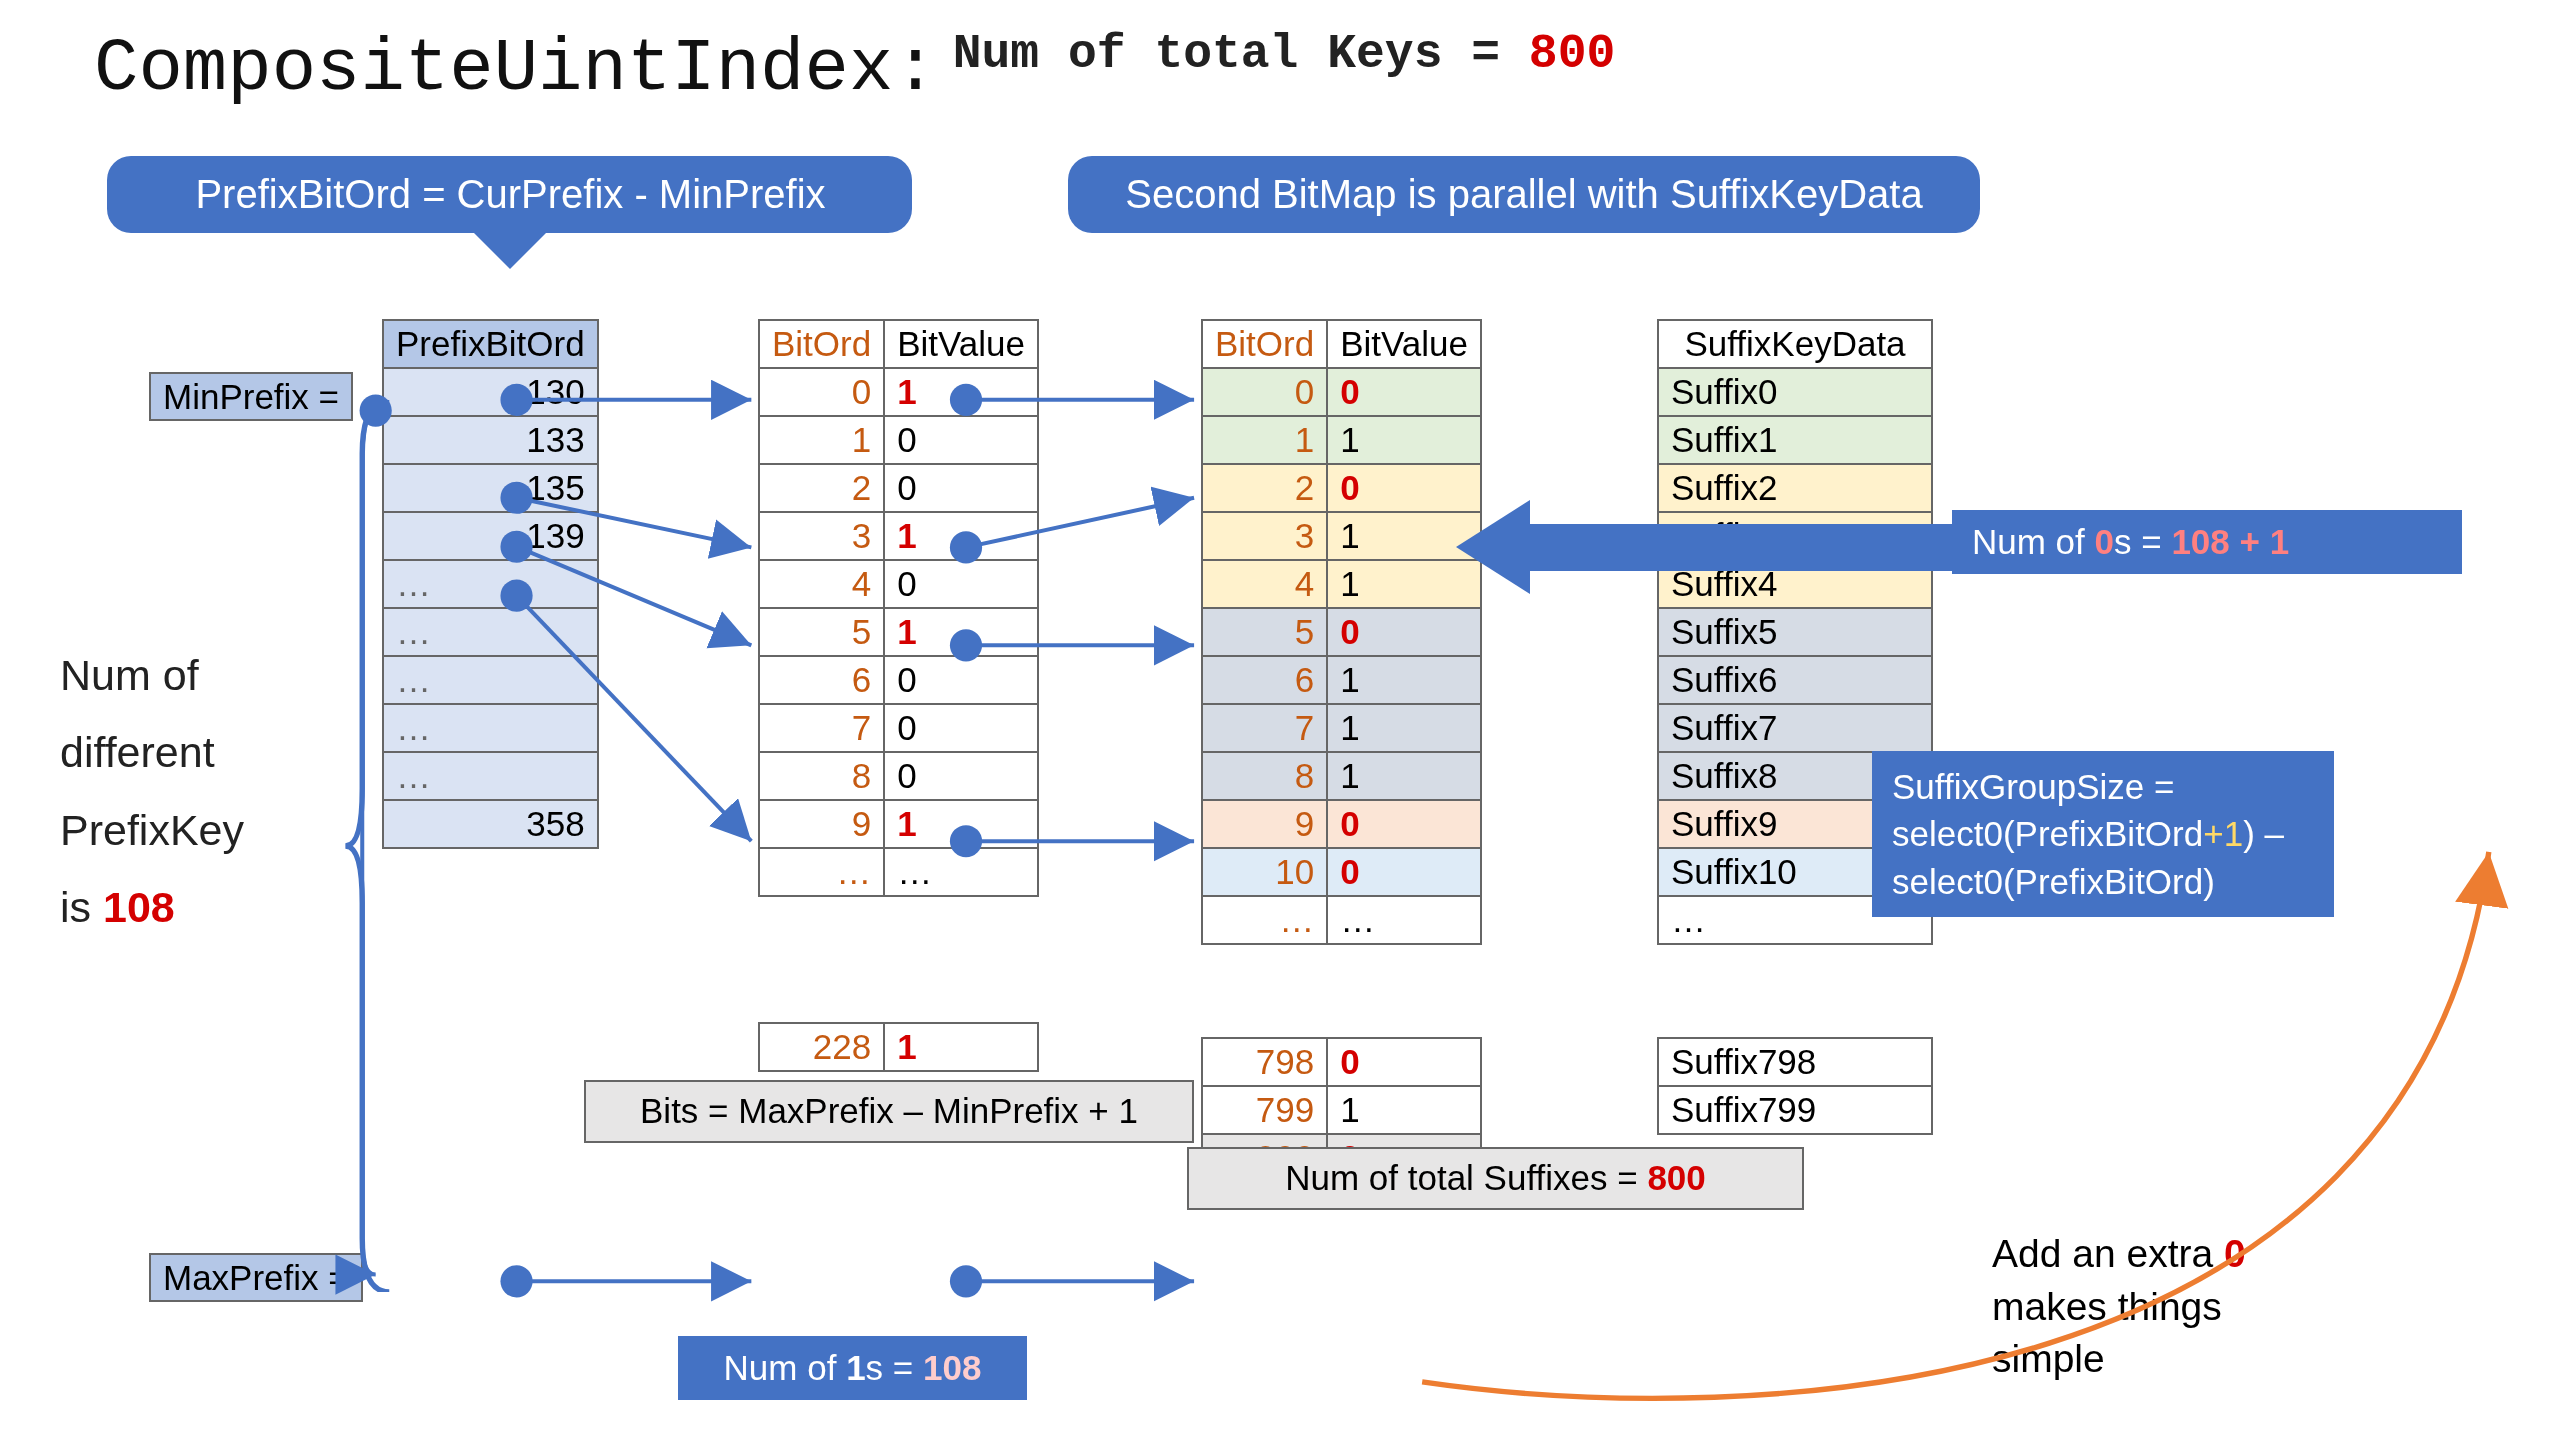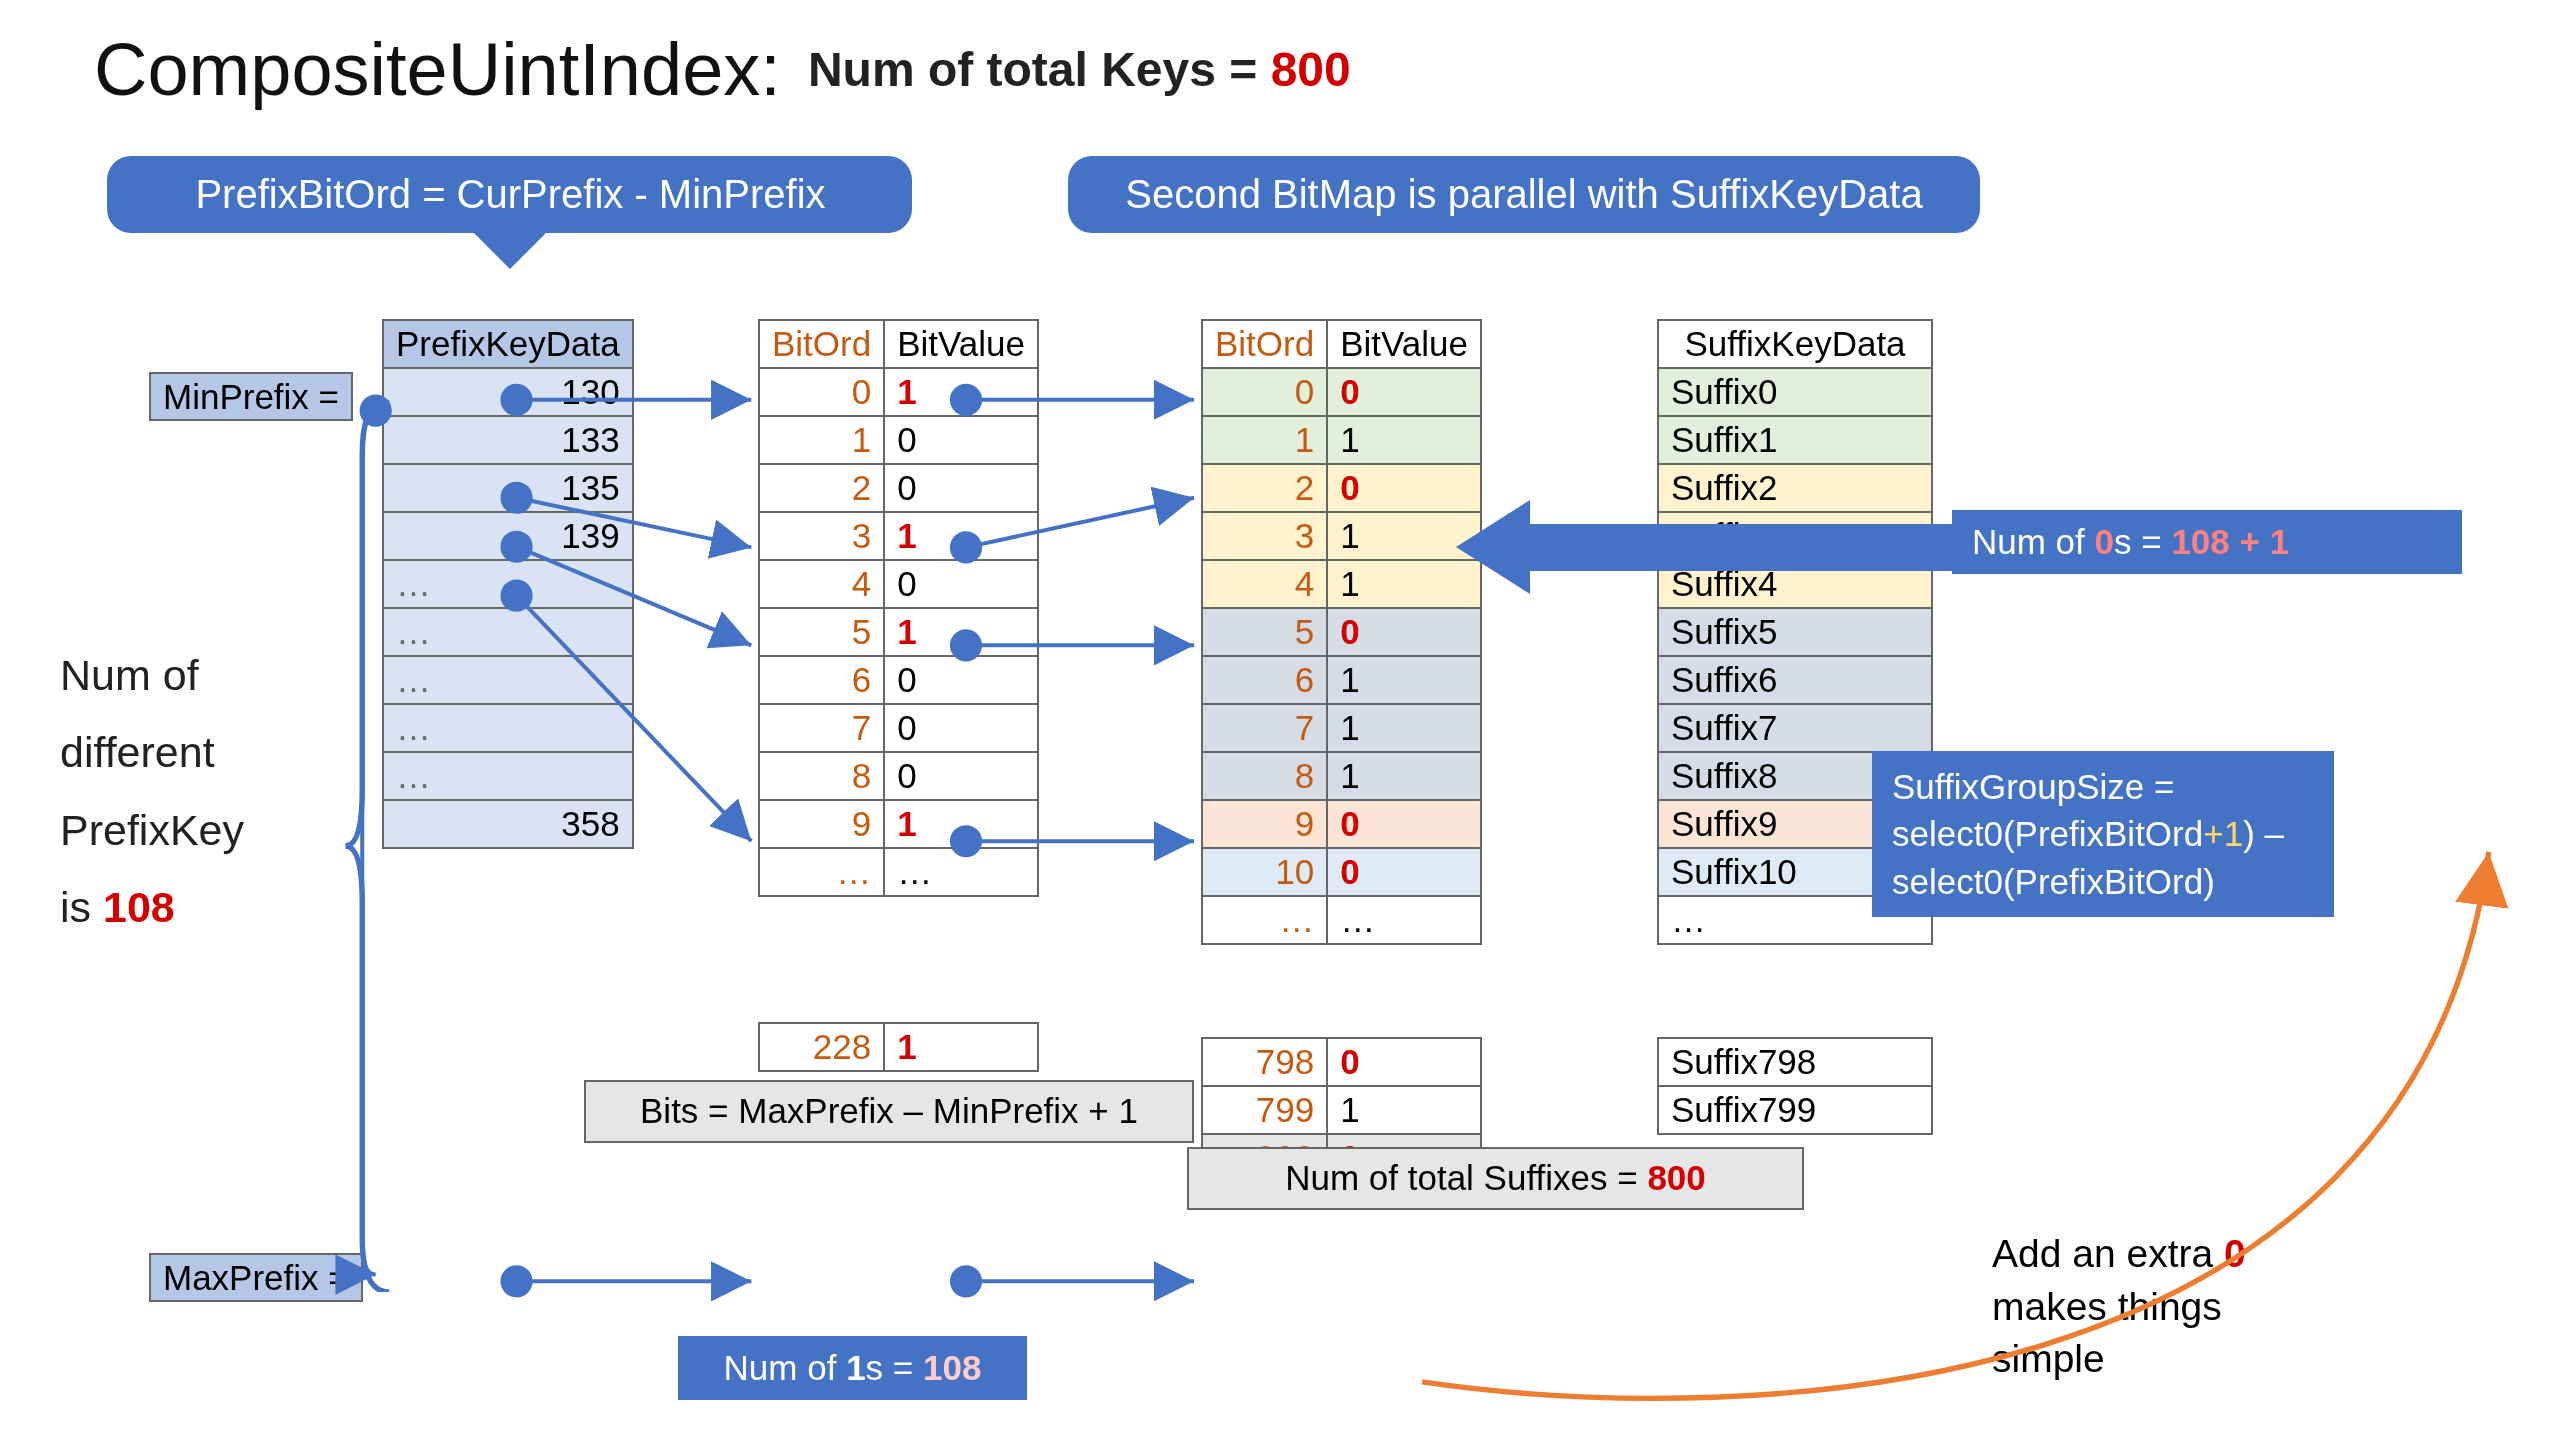--- a/index.html
+++ b/index.html
@@ -10,22 +10,23 @@
     width: 2576px;
     height: 1449px;
     position: relative;
     overflow: hidden;
   }
   .title-row {
     position: absolute;
     top: 27px;
     left: 94px;
     display: flex;
-    align-items: center;
-    gap: 27px;
+    align-items: flex-start;
+    gap: 15px;
+    font-family: Liberation Mono, monospace;
   }
   .main-title {
     font-size: 74px;
     font-weight: 400;
     color: #111;
   }
   .sub-title {
     font-size: 48px;
     font-weight: 600;
     color: #222;
@@ -191,21 +192,21 @@
 
 <div class="blue-pill pill1">PrefixBitOrd = CurPrefix - MinPrefix</div>
 <div class="blue-pill pill2">Second BitMap is parallel with SuffixKeyData</div>
 
 <div class="minpfx">MinPrefix =</div>
 <div class="maxpfx">MaxPrefix =</div>
 
 <table class="tbl prefix-tbl">
   <tbody>
       <tr class="hdr">
-        <td>PrefixKeyData</td>
+        <td>PrefixBitOrd</td>
       </tr>
   </tbody>
     <tbody id="prefix-body">
       <tr>
         <td>130</td>
       </tr>
       <tr>
         <td>133</td>
       </tr>
       <tr>

